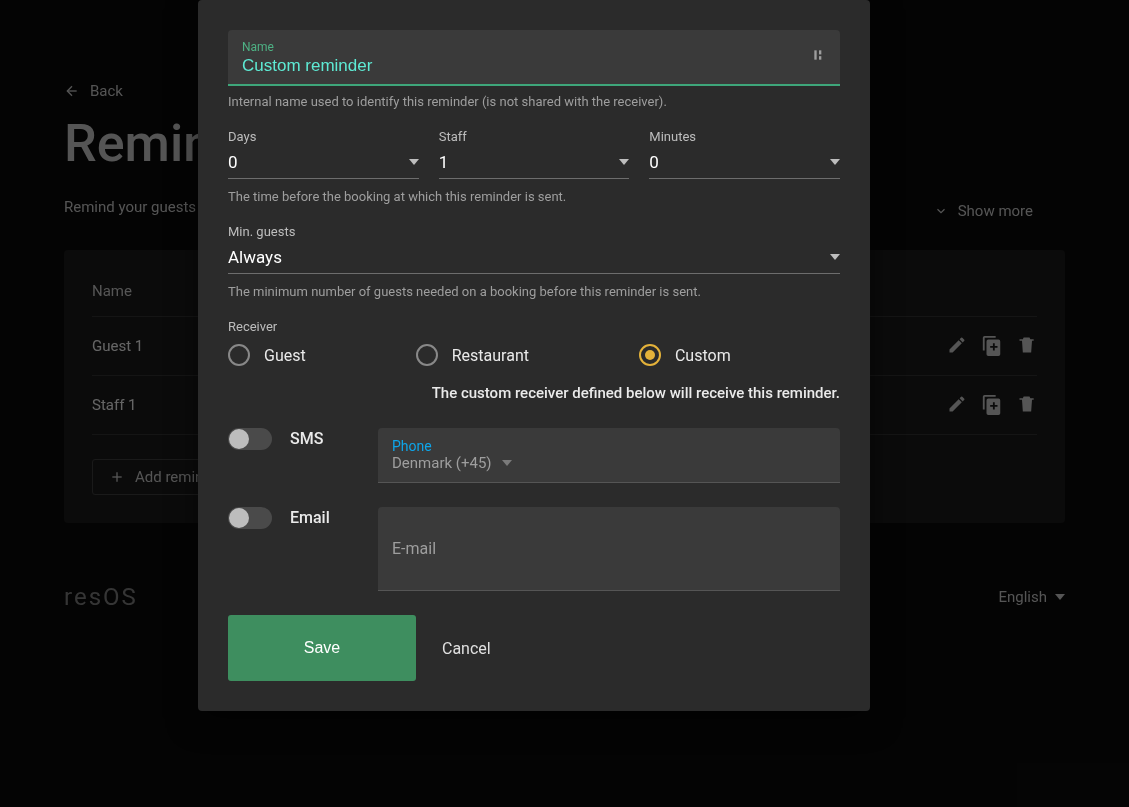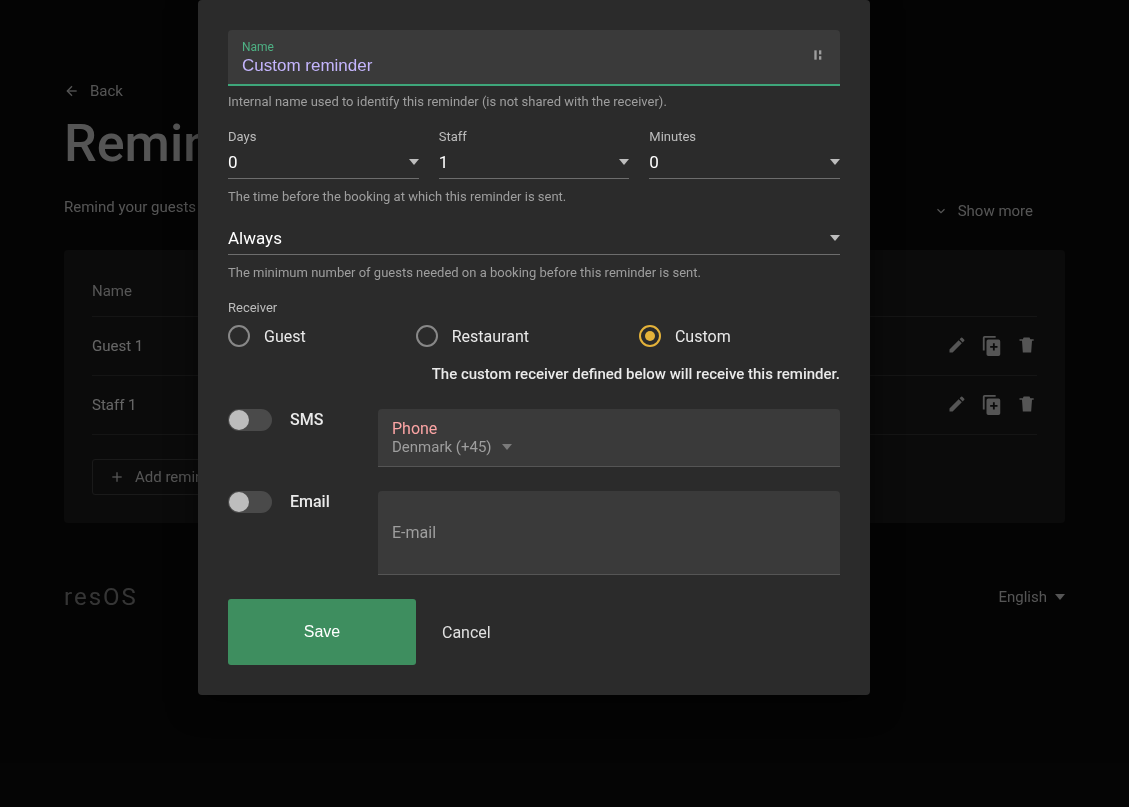--- a/index.html
+++ b/index.html
@@ -61,21 +61,21 @@
       background:#2b2b2b; border-radius:4px; padding: 30px 30px 30px 30px;
       box-shadow: 0 8px 30px rgba(0,0,0,0.5);
     }
     .modal h2 { font-size:24px; font-weight:500; color:#fff; margin-bottom: 28px; }
     .field {
       background:#3a3a3a; border-bottom: 2px solid #3ea67a; border-radius: 4px 4px 0 0;
       padding: 10px 14px 8px 14px; position:relative; margin-bottom: 8px;
     }
     .field-label-sm { font-size:12px; color:#4eb184; display:block; margin-bottom:2px;}
     .field-input {
-      background:transparent; border:none; outline:none; color:#c4b5fd; font-size:17px; width:100%;
+      background:transparent; border:none; outline:none; color:#5eead4; font-size:17px; width:100%;
     }
     .field-hint { font-size:13px; color:#9e9e9e; margin-bottom: 20px; }
     .row3 { display:flex; gap:20px; }
     .select-col { flex:1; }
     .select-label { font-size:13px; color:#bdbdbd; margin-bottom:4px; display:block; }
     .select-box {
       display:flex; align-items:center; justify-content:space-between;
       border-bottom: 1px solid #6d6d6d; padding: 4px 0 6px 0; cursor:pointer;
     }
     .select-val { font-size:17px; color:#fff; }
@@ -97,21 +97,21 @@
       flex-shrink:0;
     }
     .toggle-knob {
       width:20px; height:20px; border-radius:50%; background:#bdbdbd; position:absolute; top:1px; left:1px;
     }
     .toggle-label { font-size:16px; color:#eaeaea; font-weight:500; width:70px; padding-top:1px;}
     .grey-field {
       background:#3a3a3a; border-bottom: 1px solid #555; border-radius: 4px 4px 0 0;
       padding: 10px 14px; flex:1;
     }
-    .grey-field .lbl-sm { font-size:16px; color:#fca5a5; }
+    .grey-field .lbl-sm { font-size:14px; color:#0ea5e9; }
     .grey-field .val { font-size:15px; color:#9e9e9e; display:flex; align-items:center; gap:10px;}
     .grey-field.single { padding: 32px 14px; }
     .grey-field.single .val { font-size:16px; }
     .btn-row { display:flex; gap:26px; align-items:center; margin-top:6px;}
     .save-btn {
       background:#3e8e5f; color:#fff; border:none; padding: 24px 0; width:188px;
       font-size:16px; border-radius:3px; cursor:pointer;
     }
     .cancel-link { color:#e0e0e0; font-size:16px; cursor:pointer; }
     .input-icon {
@@ -239,20 +239,21 @@
     <div class="select-col">
       <span class="select-label">Minutes</span>
       <div class="select-box">
         <span class="select-val">0</span>
         <span class="caret-down"></span>
       </div>
     </div>
   </div>
   <div class="field-hint" style="margin-top:10px;">The time before the booking at which this reminder is sent.</div>
 
+  <span class="select-label" style="margin-top:8px; display:block;">Min. guests</span>
   <div class="select-box">
     <span class="select-val">Always</span>
     <span class="caret-down"></span>
   </div>
   <div class="field-hint" style="margin-top:10px;">The minimum number of guests needed on a booking before this reminder is sent.</div>
 
   <span class="section-label">Receiver</span>
   <div class="radio-row">
     <div class="radio-item">
       <span class="radio-outer"></span>

